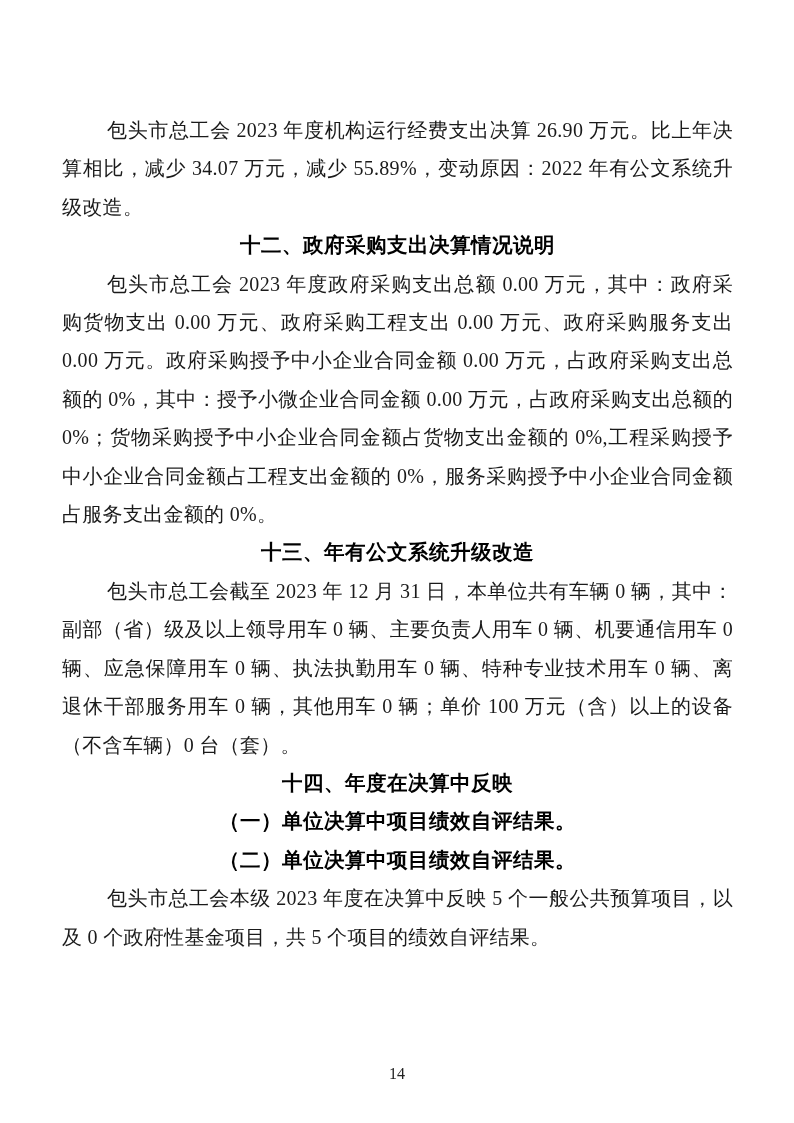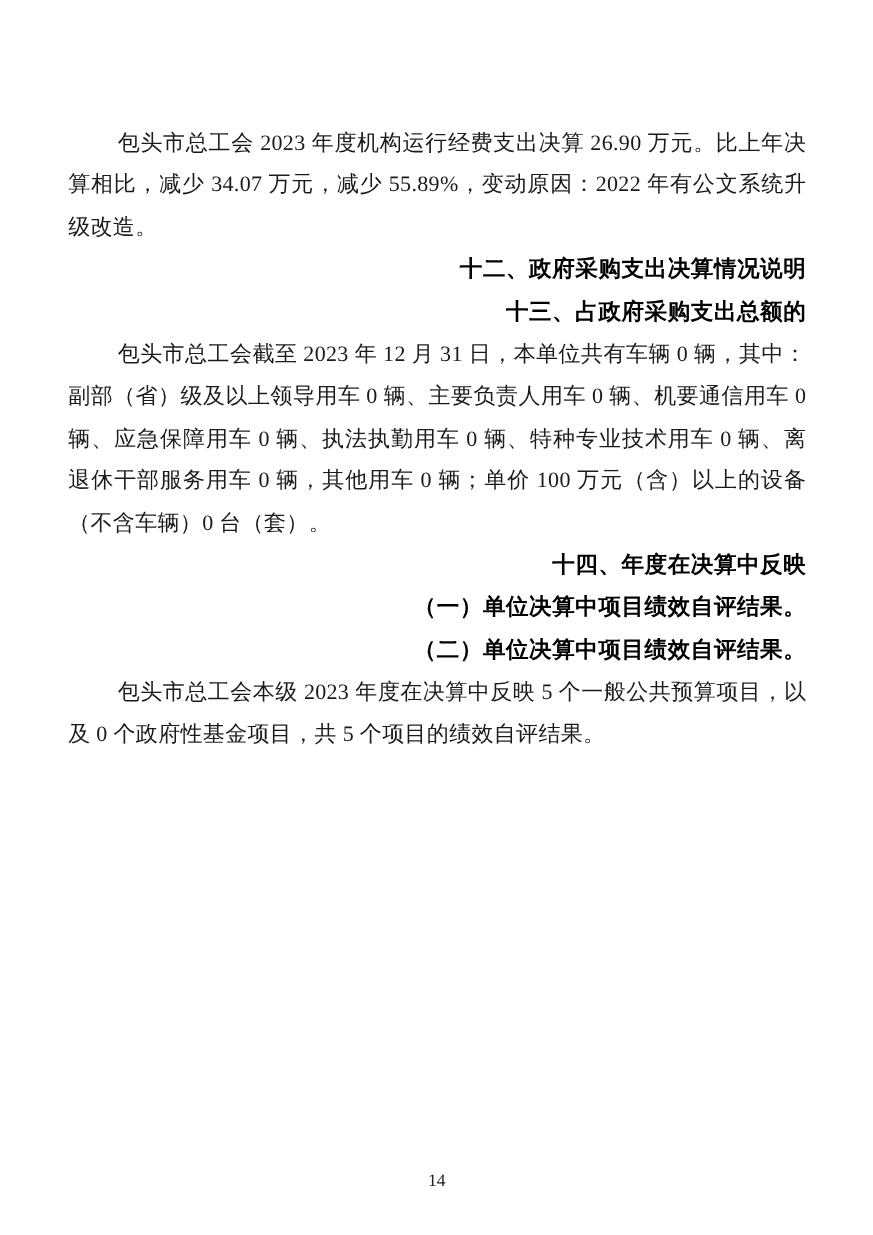--- a/index.html
+++ b/index.html
@@ -32,21 +32,21 @@
     letter-spacing: 0.3px;
     color: #1a1a1a;
   }
   .h-sec, .h-sub {
     margin: 0;
     font-family: "Liberation Sans", "DejaVu Sans", sans-serif;
     font-weight: 700;
     font-size: 20.5px;
     line-height: 38.4px;
     color: #000000;
-    text-align: right;
+    text-align: center;
     letter-spacing: 0.5px;
   }
   .page-number {
     position: absolute;
     left: 0;
     right: 0;
     bottom: 56px;
     text-align: center;
     font-family: "Liberation Serif", "DejaVu Serif", serif;
     font-size: 16px;
@@ -56,22 +56,23 @@
 </head>
 <body>
 
 <div class="page">
   <div class="doc-body">
 
     <p class="para">包头市总工会 2023 年度机构运行经费支出决算 26.90 万元。比上年决算相比，减少 34.07 万元，减少 55.89%，变动原因：2022 年有公文系统升级改造。</p>
 
     <h2 class="h-sec">十二、政府采购支出决算情况说明</h2>
 
+    <p class="para">包头市总工会 2023 年度政府采购支出总额 0.00 万元，其中：政府采购货物支出 0.00 万元、政府采购工程支出 0.00 万元、政府采购服务支出 0.00 万元。政府采购授予中小企业合同金额 0.00 万元，占政府采购支出总额的 0%，其中：授予小微企业合同金额 0.00 万元，占政府采购支出总额的 0%；货物采购授予中小企业合同金额占货物支出金额的 0%,工程采购授予中小企业合同金额占工程支出金额的 0%，服务采购授予中小企业合同金额占服务支出金额的 0%。</p>
 
-    <h2 class="h-sec">十三、占政府采购支出总额的</h2>
+    <h2 class="h-sec">十三、年有公文系统升级改造</h2>
 
     <p class="para">包头市总工会截至 2023 年 12 月 31 日，本单位共有车辆 0 辆，其中：副部（省）级及以上领导用车 0 辆、主要负责人用车 0 辆、机要通信用车 0 辆、应急保障用车 0 辆、执法执勤用车 0 辆、特种专业技术用车 0 辆、离退休干部服务用车 0 辆，其他用车 0 辆；单价 100 万元（含）以上的设备（不含车辆）0 台（套）。</p>
 
     <h2 class="h-sec">十四、年度在决算中反映</h2>
 
     <h3 class="h-sub">（一）单位决算中项目绩效自评结果。</h3>
 
 
     <h3 class="h-sub">（二）单位决算中项目绩效自评结果。</h3>
 

